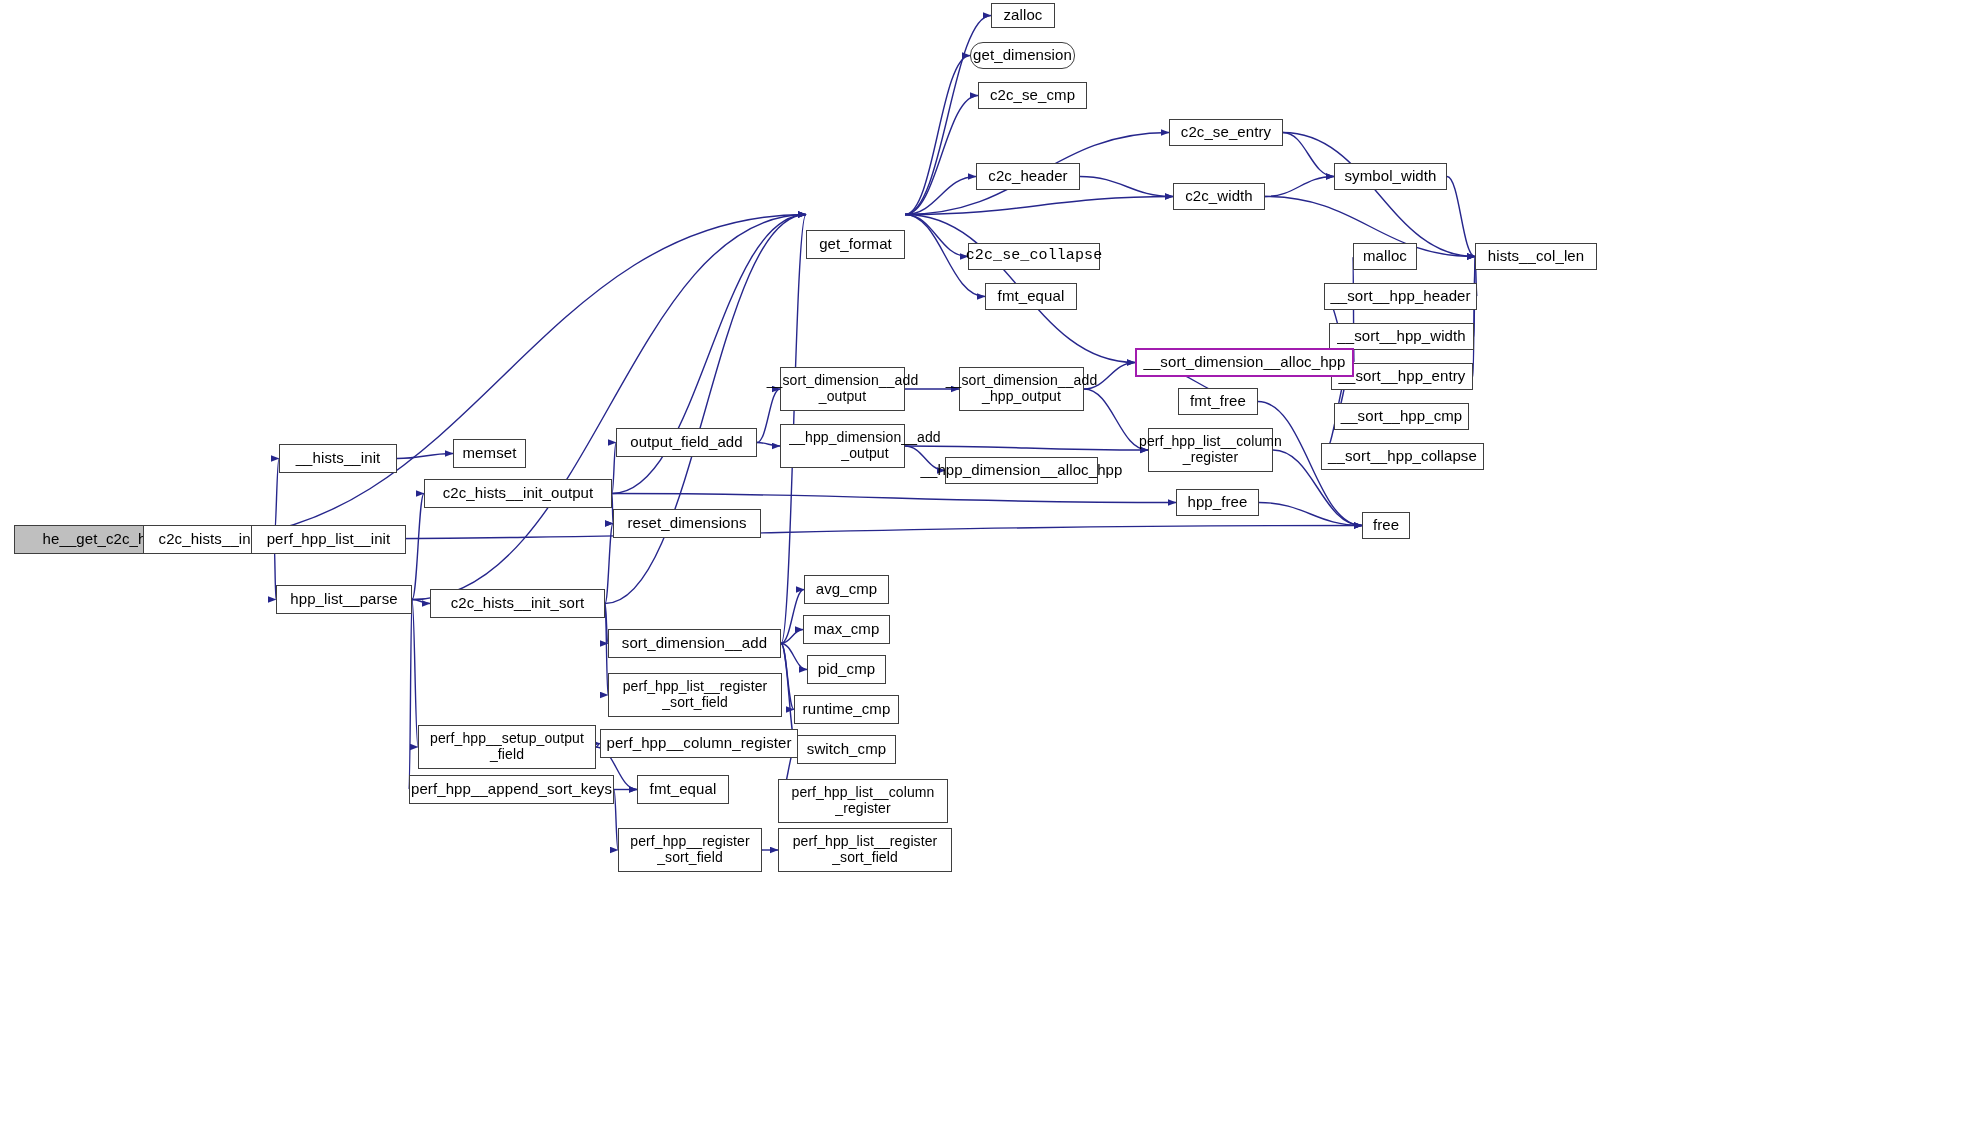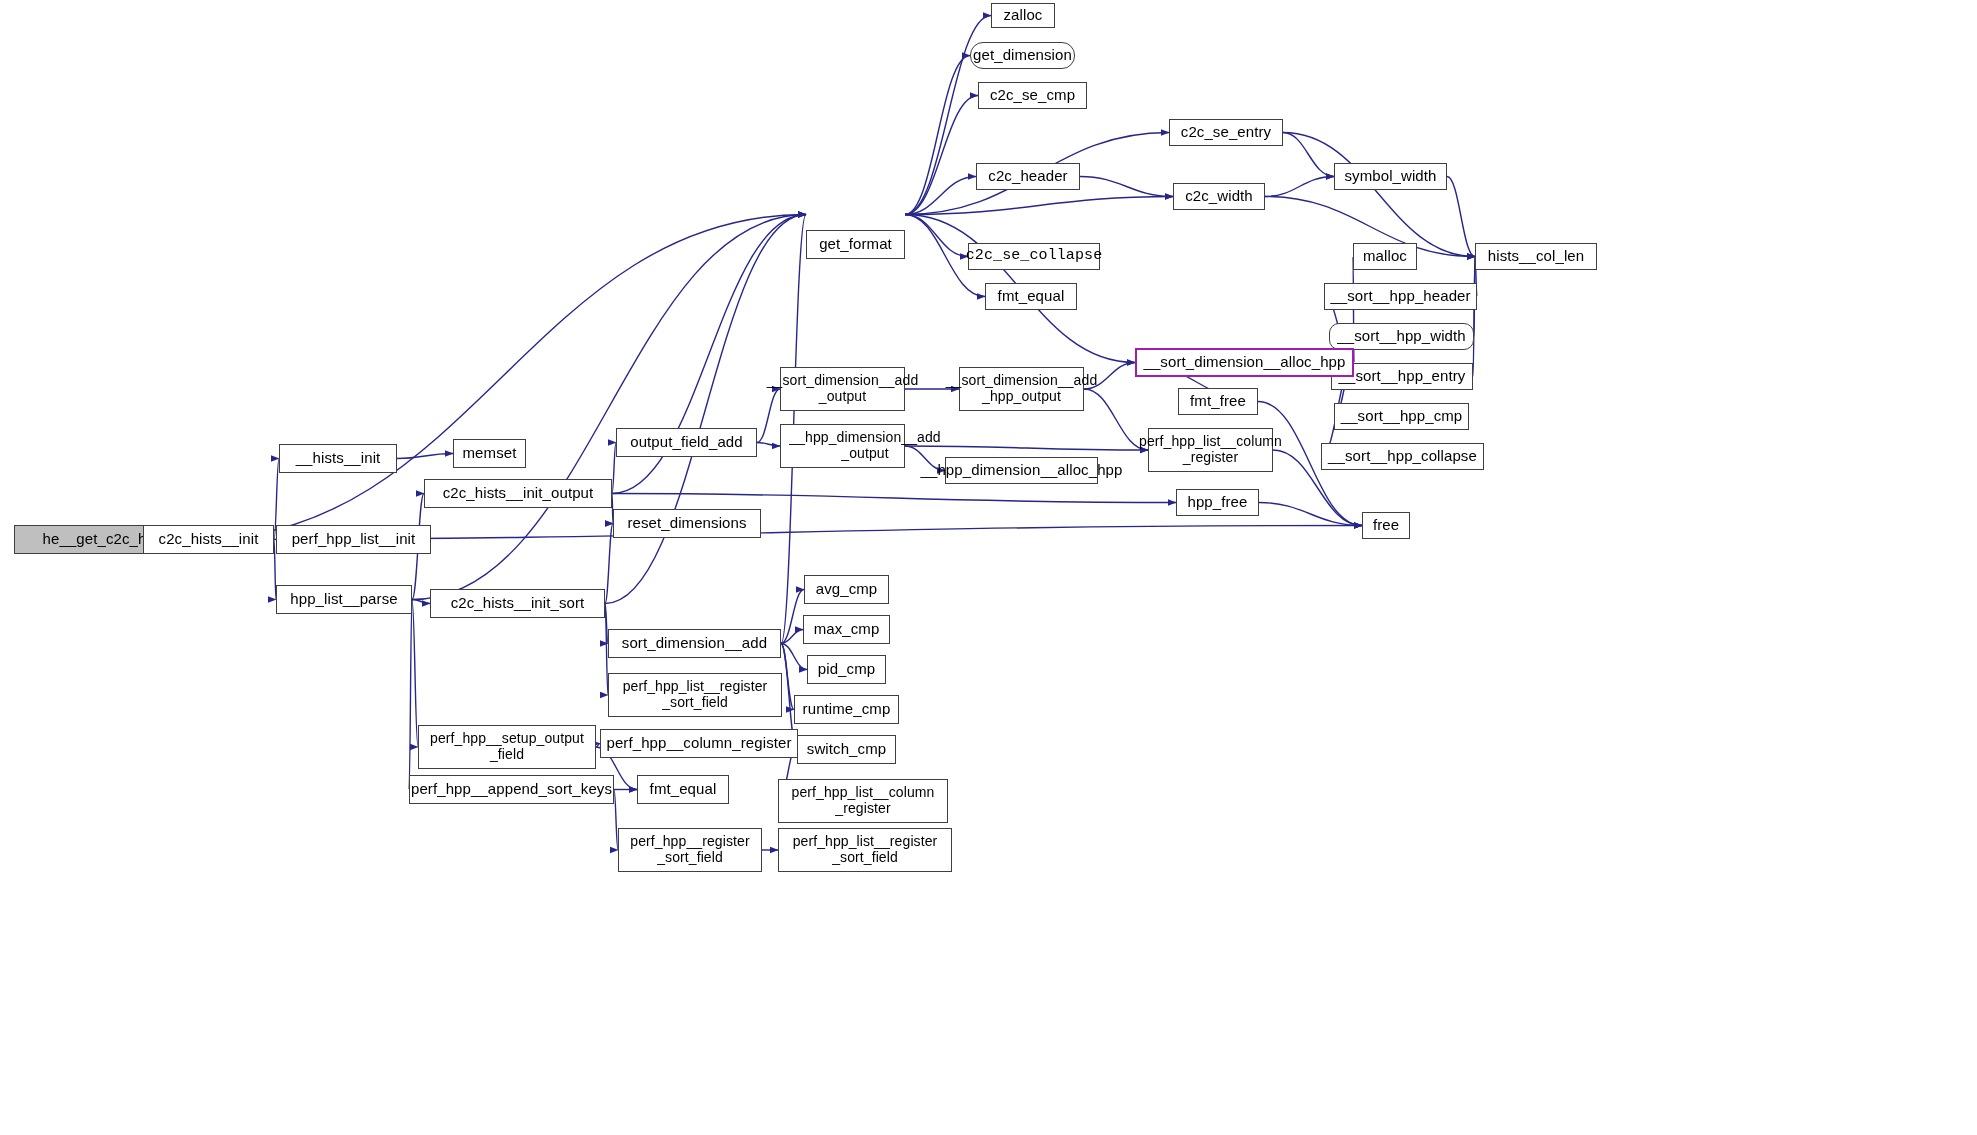--- a/index.html
+++ b/index.html
@@ -122,21 +122,21 @@
         <path d="M614,789.5 C615.8,789.5 616.2,850 618,850" marker-end="url(#arrow)"></path>
         <path d="M798,743.5 C789,743.5 787,801 778,801" marker-end="url(#arrow)"></path>
         <path d="M762,850 C769.2,850 770.8,850 778,850" marker-end="url(#arrow)"></path>
         <path d="M1273,450 C1313.05,450 1321.95,525.5 1362,525.5" marker-end="url(#arrow)"></path>
         <path d="M1259,502.5 C1305.35,502.5 1315.65,525.5 1362,525.5" marker-end="url(#arrow)"></path>
       </g>
   </svg>
   <div id="node-layer">
       <div class="node root" style="left: 14px; top: 525px; width: 184px; height: 29px;">he__get_c2c_hists</div>
       <div class="node" style="left: 143px; top: 525px; width: 131px; height: 29px;">c2c_hists__init</div>
-      <div class="node" style="left: 276px; top: 525px; width: 155px; height: 29px;">perf_hpp_list__init</div>
+      <div class="node" style="left: 251px; top: 525px; width: 155px; height: 29px;">perf_hpp_list__init</div>
       <div class="node" style="left: 279px; top: 444px; width: 118px; height: 29px;">__hists__init</div>
       <div class="node" style="left: 453px; top: 439px; width: 73px; height: 29px;">memset</div>
       <div class="node" style="left: 276px; top: 585px; width: 136px; height: 29px;">hpp_list__parse</div>
       <div class="node" style="left: 424px; top: 479px; width: 188px; height: 29px;">c2c_hists__init_output</div>
       <div class="node" style="left: 430px; top: 589px; width: 175px; height: 29px;">c2c_hists__init_sort</div>
       <div class="node" style="left: 616px; top: 428px; width: 141px; height: 29px;">output_field_add</div>
       <div class="node" style="left: 613px; top: 509px; width: 148px; height: 29px;">reset_dimensions</div>
       <div class="node" style="left: 608px; top: 629px; width: 173px; height: 29px;">sort_dimension__add</div>
       <div class="node" style="left: 608px; top: 673px; width: 174px; height: 44px; font-size: 14px;">perf_hpp_list__register
 _sort_field</div>
@@ -162,21 +162,21 @@
       <div class="node" style="left: 978px; top: 82px; width: 109px; height: 27px;">c2c_se_cmp</div>
       <div class="node" style="left: 976px; top: 163px; width: 104px; height: 27px;">c2c_header</div>
       <div class="node" style="left: 968px; top: 243px; width: 132px; height: 27px; font-family: Liberation Mono, monospace;">c2c_se_collapse</div>
       <div class="node" style="left: 985px; top: 283px; width: 92px; height: 27px;">fmt_equal</div>
       <div class="node" style="left: 1169px; top: 119px; width: 114px; height: 27px;">c2c_se_entry</div>
       <div class="node" style="left: 1173px; top: 183px; width: 92px; height: 27px;">c2c_width</div>
       <div class="node" style="left: 1334px; top: 163px; width: 113px; height: 27px;">symbol_width</div>
       <div class="node" style="left: 1475px; top: 243px; width: 122px; height: 27px;">hists__col_len</div>
       <div class="node" style="left: 1353px; top: 243px; width: 64px; height: 27px;">malloc</div>
       <div class="node" style="left: 1324px; top: 283px; width: 153px; height: 27px;">__sort__hpp_header</div>
-      <div class="node" style="left: 1329px; top: 323px; width: 145px; height: 27px; border-radius: 10px;">__sort__hpp_width</div>
+      <div class="node" style="left: 1329px; top: 323px; width: 145px; height: 27px;">__sort__hpp_width</div>
       <div class="node" style="left: 1331px; top: 363px; width: 142px; height: 27px;">__sort__hpp_entry</div>
       <div class="node" style="left: 1334px; top: 403px; width: 135px; height: 27px;">__sort__hpp_cmp</div>
       <div class="node" style="left: 1321px; top: 443px; width: 163px; height: 27px;">__sort__hpp_collapse</div>
       <div class="node highlight" style="left: 1135px; top: 348px; width: 219px; height: 29px;">__sort_dimension__alloc_hpp</div>
       <div class="node" style="left: 780px; top: 367px; width: 125px; height: 44px; font-size: 14px;">__sort_dimension__add
 _output</div>
       <div class="node" style="left: 959px; top: 367px; width: 125px; height: 44px; font-size: 14px;">__sort_dimension__add
 _hpp_output</div>
       <div class="node" style="left: 780px; top: 424px; width: 125px; height: 44px; font-size: 14px; padding-left: 45px;">__hpp_dimension__add
 _output</div>

